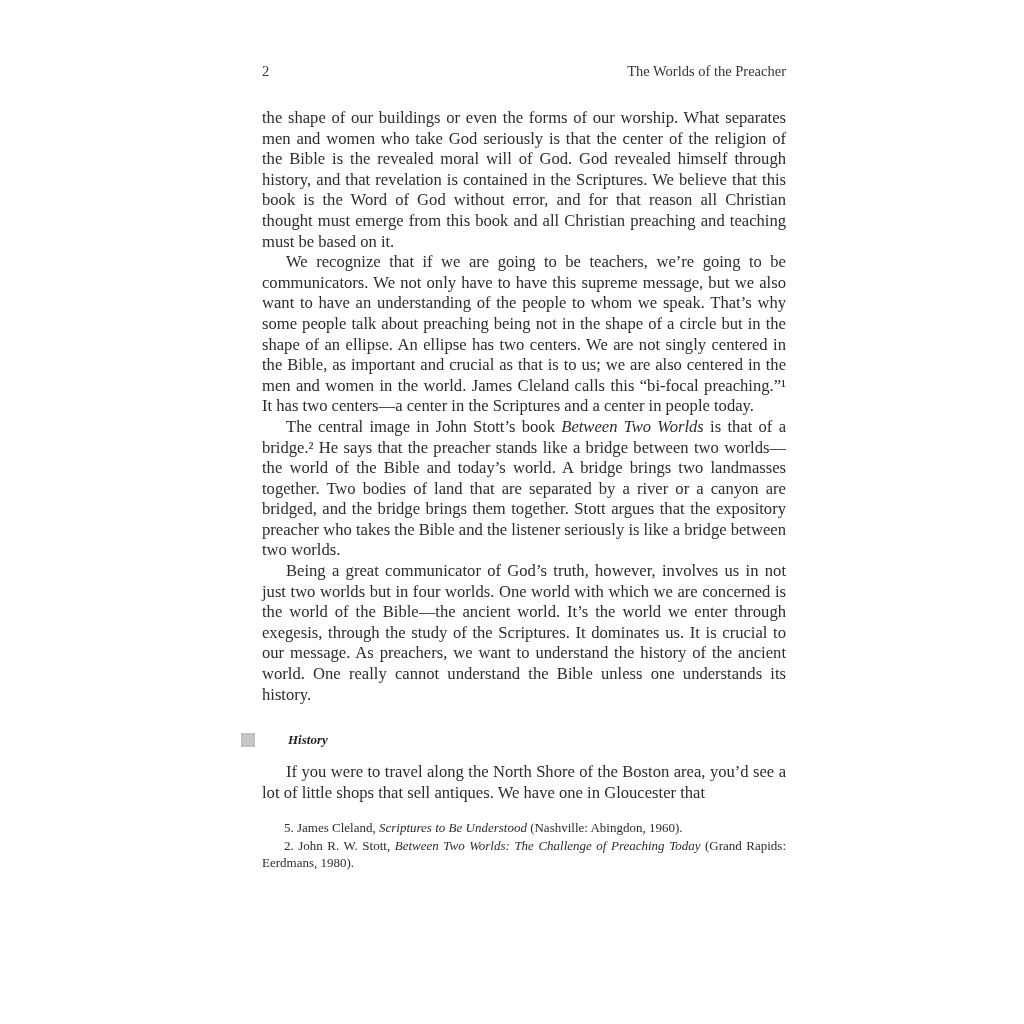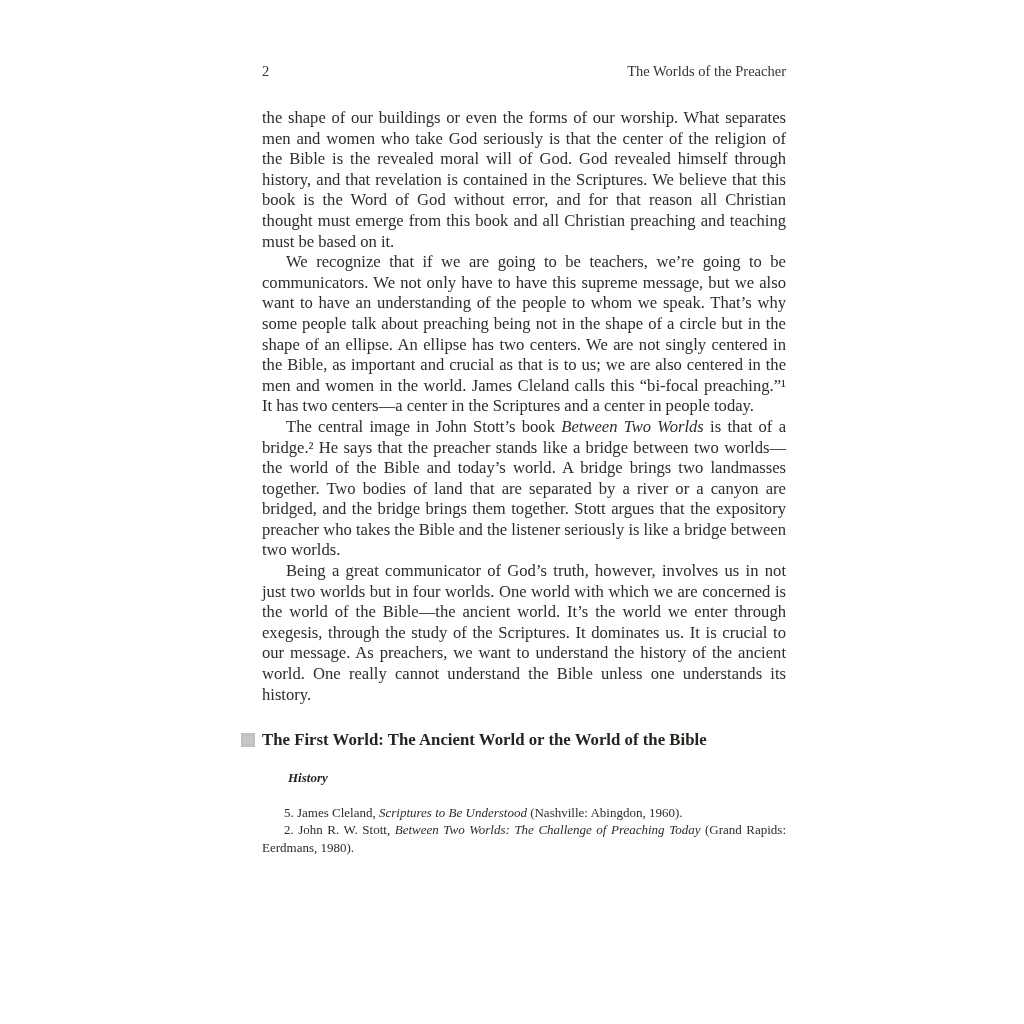--- a/index.html
+++ b/index.html
@@ -98,25 +98,25 @@
 
     <div class="body-text">
       <p class="para no-indent"><span>the shape of our buildings or even the forms of our worship. What separates men and women who take God seriously is that the center of the religion of the Bible is the revealed moral will of God. God revealed himself through history, and that revelation is contained in the Scriptures. We believe that this book is the Word of God without error, and for that reason all Christian thought must emerge from this book and all Christian preaching and teaching must be based on it.</span></p>
       <p class="para"><span>We recognize that if we are going to be teachers, we’re going to be communicators. We not only have to have this supreme message, but we also want to have an understanding of the people to whom we speak. That’s why some people talk about preaching being not in the shape of a circle but in the shape of an ellipse. An ellipse has two centers. We are not singly centered in the Bible, as important and crucial as that is to us; we are also centered in the men and women in the world. James Cleland calls this “bi-focal preaching.”¹ It has two centers—a center in the Scriptures and a center in people today.</span></p>
       <p class="para"><span>The central image in John Stott’s book </span><span class="italic">Between Two Worlds</span><span> is that of a bridge.² He says that the preacher stands like a bridge between two worlds—the world of the Bible and today’s world. A bridge brings two landmasses together. Two bodies of land that are separated by a river or a canyon are bridged, and the bridge brings them together. Stott argues that the expository preacher who takes the Bible and the listener seriously is like a bridge between two worlds.</span></p>
       <p class="para"><span>Being a great communicator of God’s truth, however, involves us in not just two worlds but in four worlds. One world with which we are concerned is the world of the Bible—the ancient world. It’s the world we enter through exegesis, through the study of the Scriptures. It dominates us. It is crucial to our message. As preachers, we want to understand the history of the ancient world. One really cannot understand the Bible unless one understands its history.</span></p>
     </div>
 
     <h2 class="section-heading">
       <span class="bullet-square"></span>
-      <span>The First World: The Ancient World or the World of the Bible</span>
     </h2>
 
     <h3 class="subheading">History</h3>
 
+    <p class="para section-para"><span>If you were to travel along the North Shore of the Boston area, you’d see a lot of little shops that sell antiques. We have one in Gloucester that</span></p>
 
     <div class="footnotes">
       <p class="footnote"><span>5. James Cleland, </span><span class="italic">Scriptures to Be Understood</span><span> (Nashville: Abingdon, 1960).</span></p>
       <p class="footnote"><span>2. John R. W. Stott, </span><span class="italic">Between Two Worlds: The Challenge of Preaching Today</span><span> (Grand Rapids: Eerdmans, 1980).</span></p>
     </div>
 
   </div>
 </div>
 
 </body></html>

